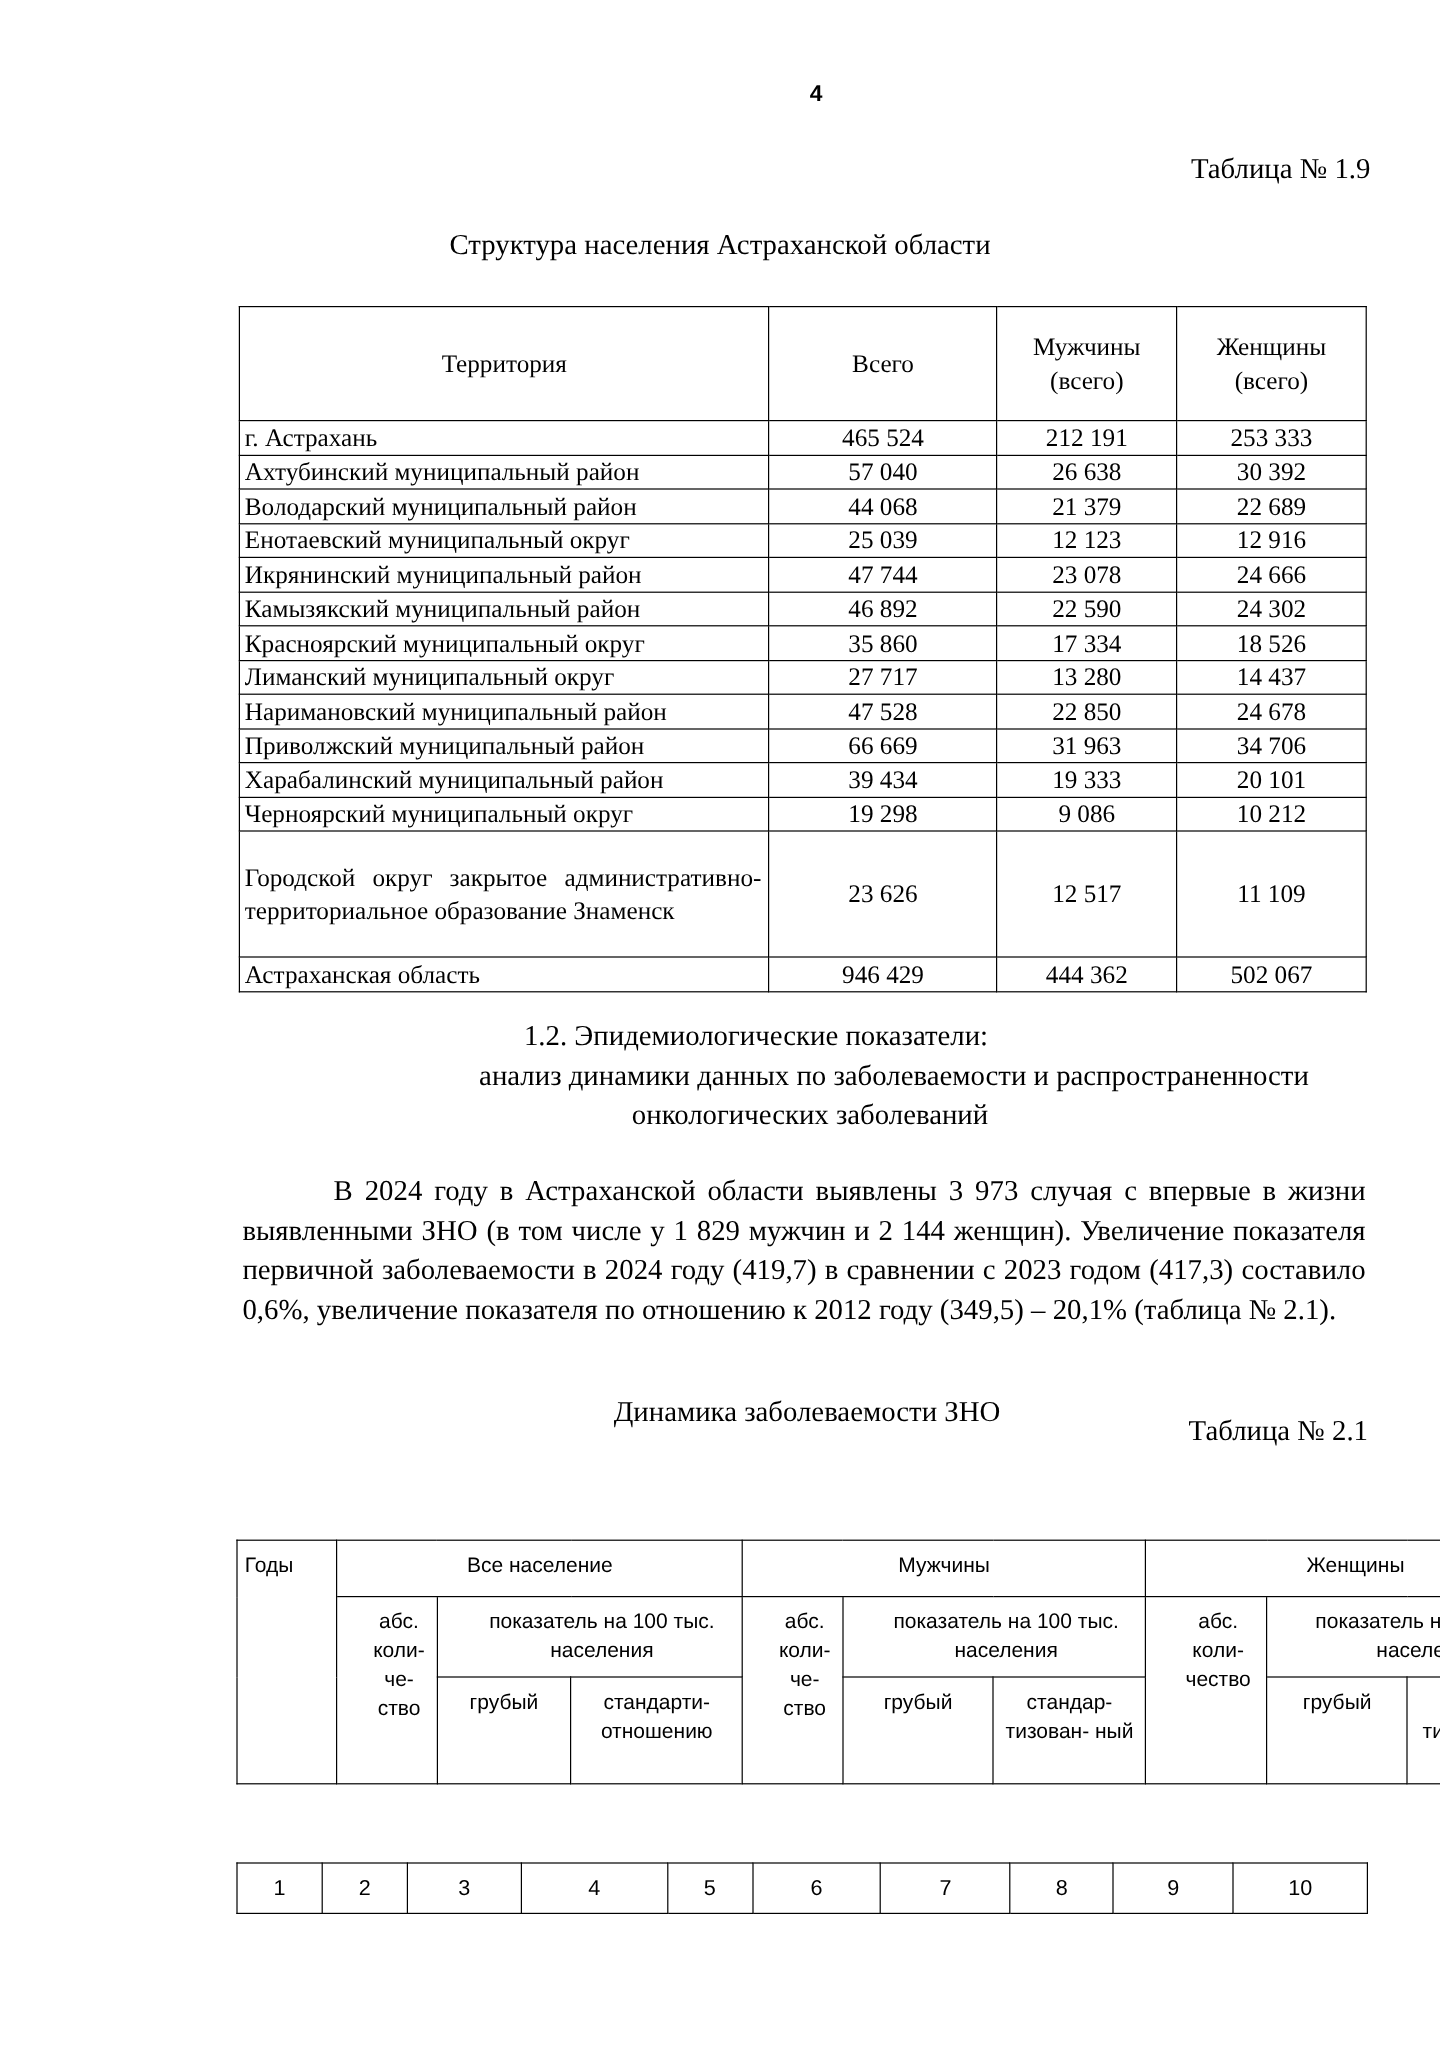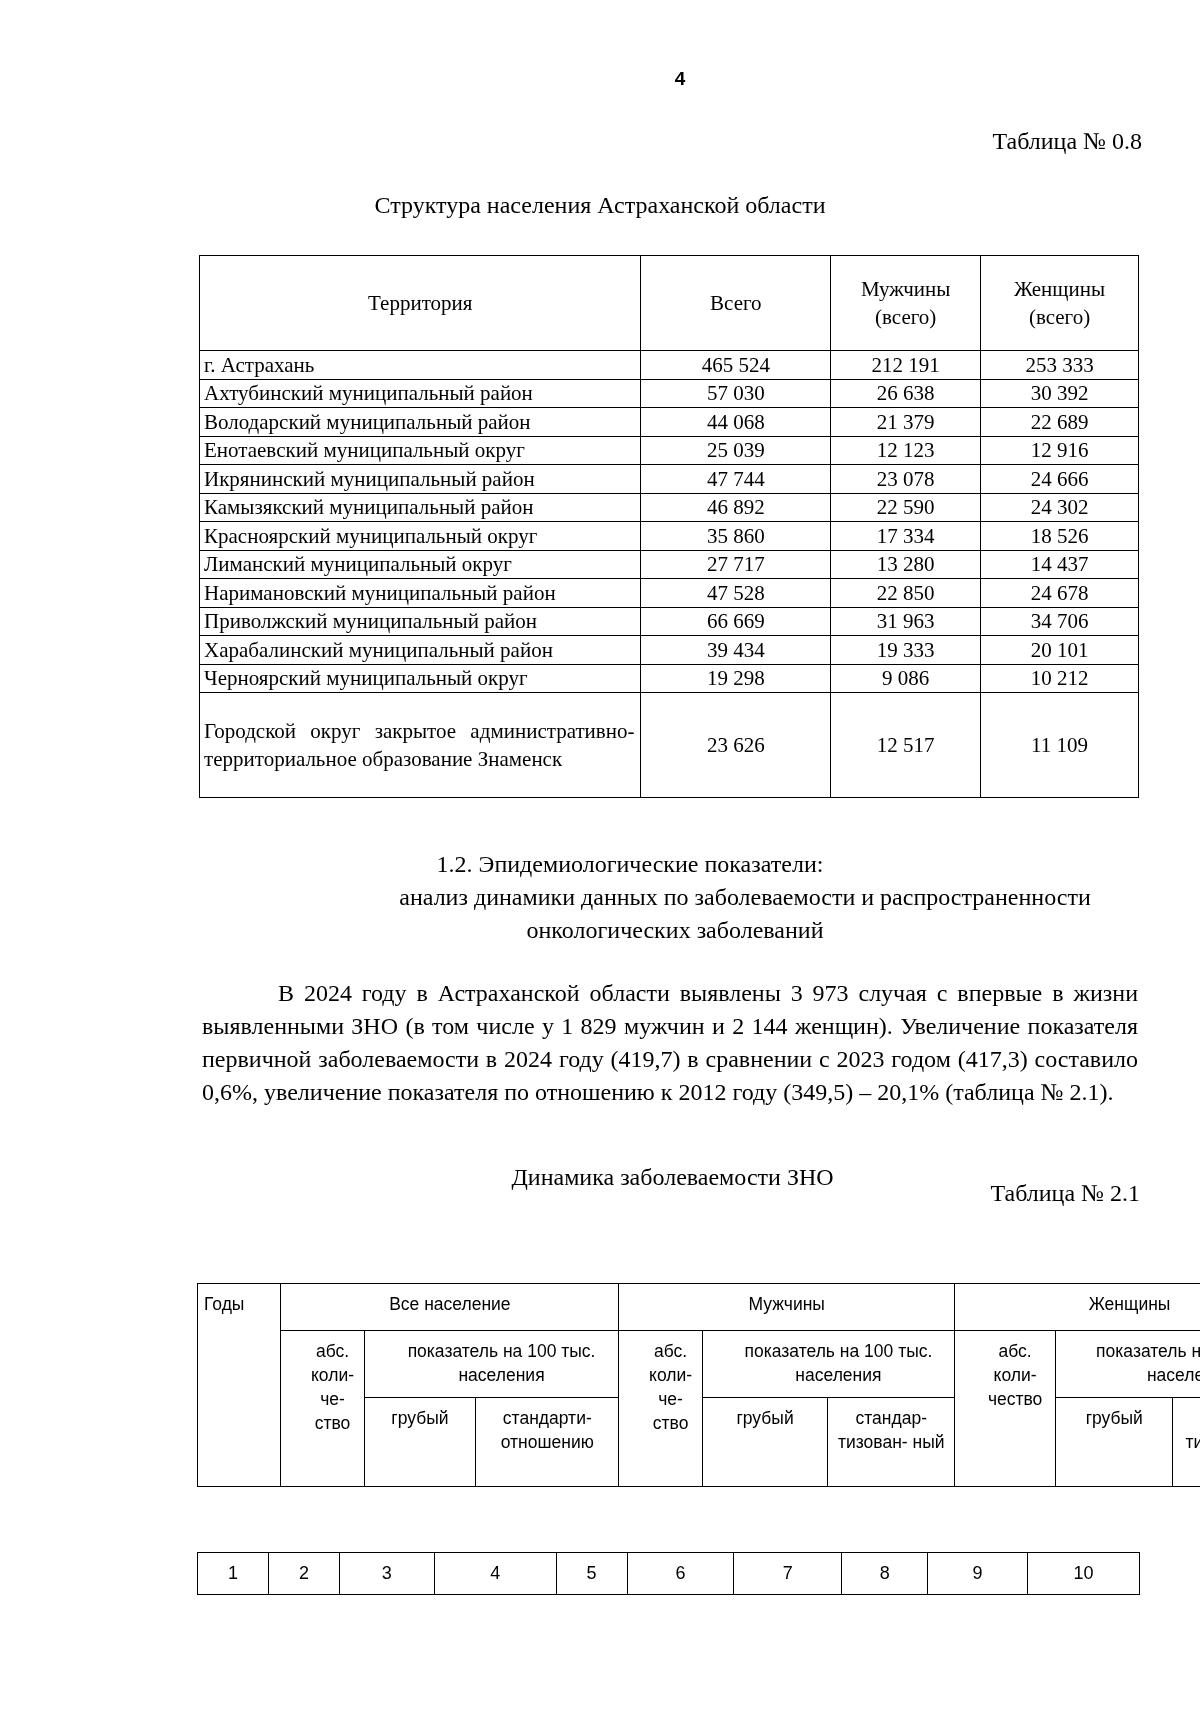--- a/index.html
+++ b/index.html
@@ -35,21 +35,21 @@
   #t21 .r3 td { height: 80px; }
   #t21 td.years { text-align: left; padding-left: 6px; }
   #tnum { left: 197px; top: 1552px; width: 943px; font-family: "Liberation Sans", "DejaVu Sans", sans-serif; font-size: 18px; }
   #tnum td { height: 41px; text-align: center; vertical-align: middle; }
 </style>
 </head>
 <body>
 
 <div class="abs page-num" style="left:0;width:1360px;">4</div>
 
-<div class="abs tbl-label" style="top:128px;">Таблица № 0.8</div>
+<div class="abs tbl-label" style="top:128px;">Таблица № 1.9</div>
 <div class="abs tbl-title" style="top:192px;">Структура населения Астраханской области</div>
 
 <table id="t12">
   <colgroup>
       <col class="c1">
       <col class="c2">
       <col class="c3">
       <col class="c4">
     </colgroup>
   <tbody>
@@ -60,21 +60,21 @@
     <th><span>Женщины</span><br><span>(всего)</span></th>
   </tr>
   <tr>
         <td class="terr">г. Астрахань</td>
         <td class="num">465 524</td>
         <td class="num">212 191</td>
         <td class="num">253 333</td>
       </tr>
   <tr>
         <td class="terr">Ахтубинский муниципальный район</td>
-        <td class="num">57 030</td>
+        <td class="num">57 040</td>
         <td class="num">26 638</td>
         <td class="num">30 392</td>
       </tr>
   <tr>
         <td class="terr">Володарский муниципальный район</td>
         <td class="num">44 068</td>
         <td class="num">21 379</td>
         <td class="num">22 689</td>
       </tr>
   <tr>
@@ -129,20 +129,26 @@
         <td class="terr">Черноярский муниципальный округ</td>
         <td class="num">19 298</td>
         <td class="num">9 086</td>
         <td class="num">10 212</td>
       </tr>
   <tr>
         <td class="terr tall">Городской округ закрытое административно-территориальное образование Знаменск</td>
         <td class="num">23 626</td>
         <td class="num">12 517</td>
         <td class="num">11 109</td>
+      </tr>
+  <tr>
+        <td class="terr">Астраханская область</td>
+        <td class="num">946 429</td>
+        <td class="num">444 362</td>
+        <td class="num">502 067</td>
       </tr>
 </tbody>
   </table>
 
 <div class="abs section-h" style="top:848px;padding-left:60px;box-sizing:border-box;">1.2. Эпидемиологические показатели:</div>
 <div class="abs section-h" style="top:881px;padding-left:290px;box-sizing:border-box;">анализ динамики данных по заболеваемости и распространенности</div>
 <div class="abs section-h" style="top:914px;padding-left:150px;box-sizing:border-box;">онкологических заболеваний</div>
 
 <div class="abs para"><span class="indent"></span><span>В 2024 году в Астраханской области выявлены 3 973 случая с впервые в жизни выявленными ЗНО (в том числе у 1 829 мужчин и 2 144 женщин). Увеличение показателя первичной заболеваемости в 2024 году (419,7) в сравнении с 2023 годом (417,3) составило 0,6%, увеличение показателя по отношению к 2012 году (349,5) – 20,1% (таблица № 2.1).</span></div>
 

